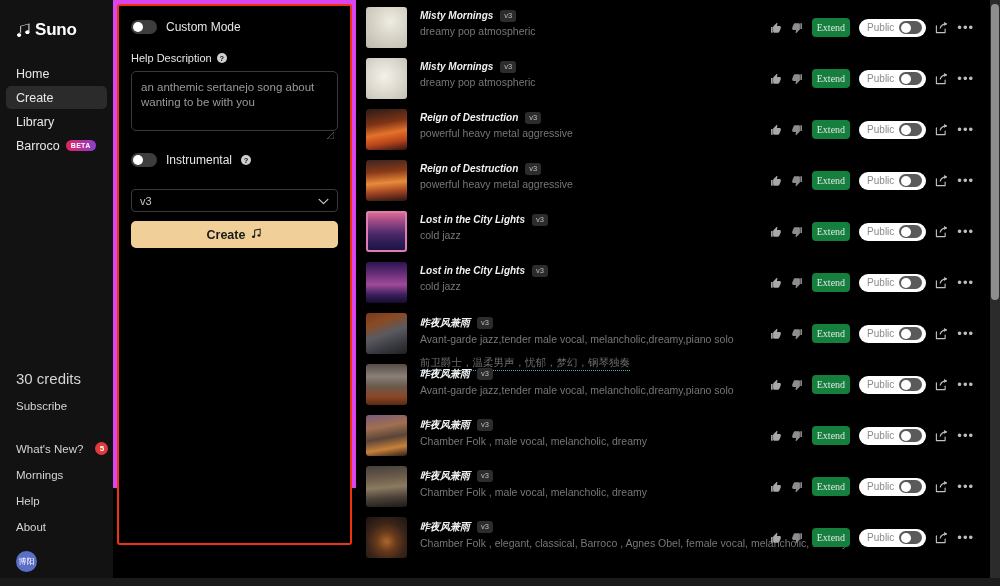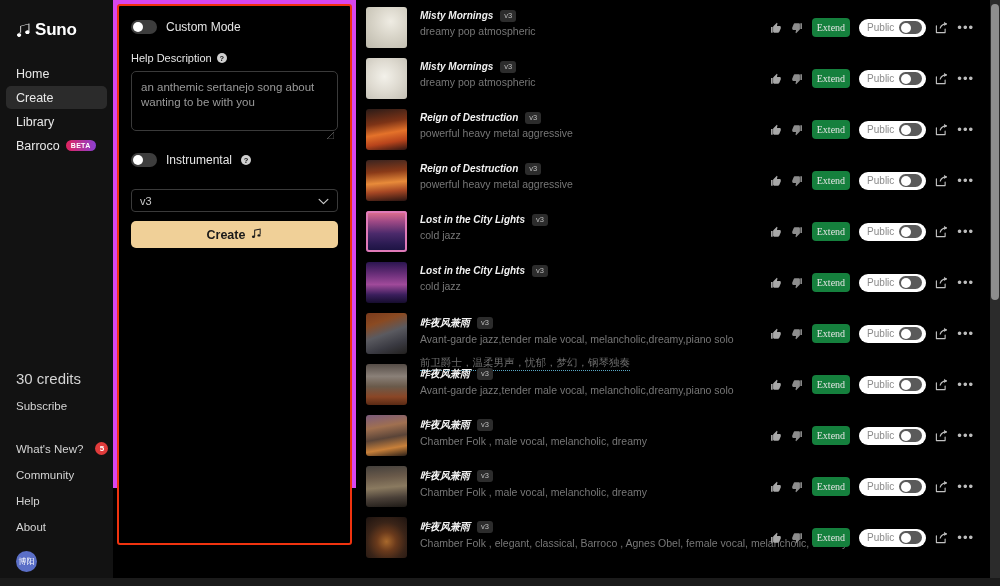--- a/index.html
+++ b/index.html
@@ -211,21 +211,21 @@
 
     <div class="sidebar-bottom">
       <div class="credits">30 credits</div>
       <div class="subscribe">Subscribe</div>
 
       <div class="sb-link">
         <span>What's New?</span>
         <span class="count-badge">5</span>
       </div>
       <div class="sb-link">
-        <span>Community</span>
+        <span>Mornings</span>
       </div>
       <div class="sb-link">
         <span>Help</span>
       </div>
       <div class="sb-link">
         <span>About</span>
       </div>
       <div class="avatar">博阳</div>
     </div>
   </div>

